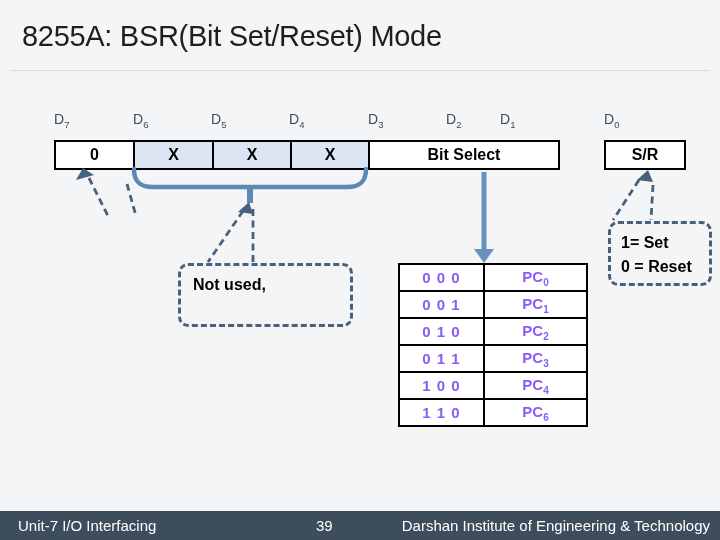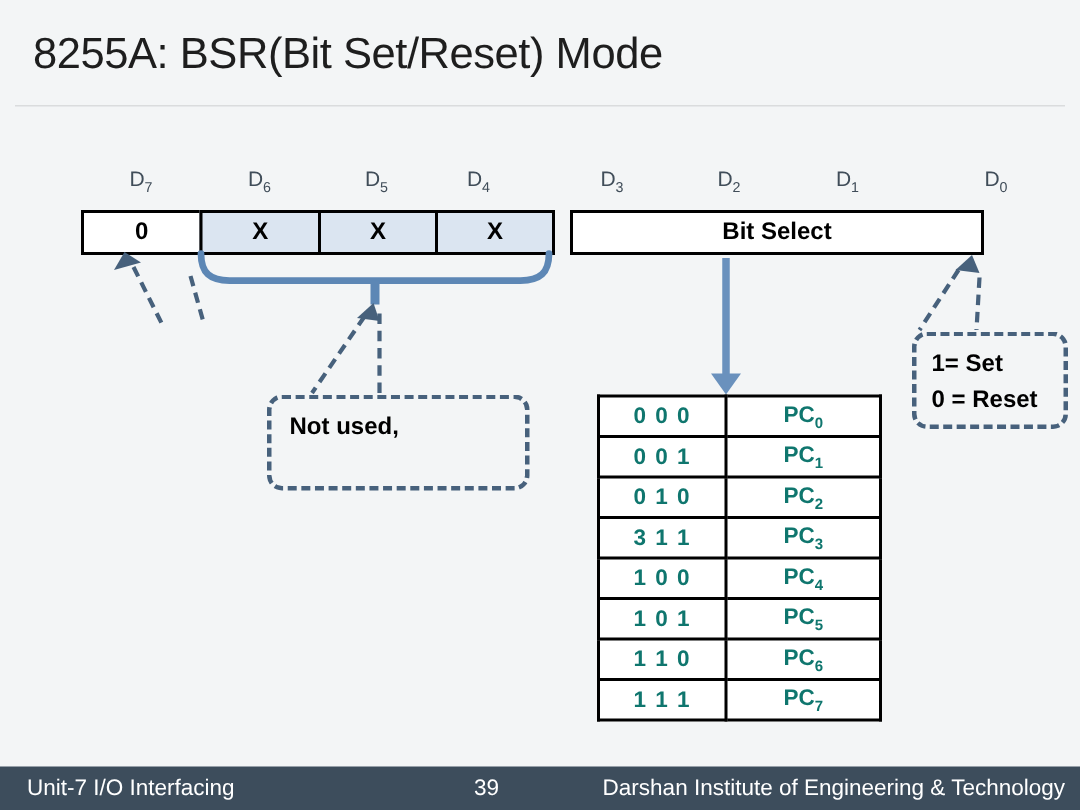--- a/index.html
+++ b/index.html
@@ -16,21 +16,21 @@
     position:absolute;left:22px;top:20px;
     font-size:29px;color:#1e1e1e;letter-spacing:-0.3px;white-space:nowrap;
   }
   .title-divider{
     position:absolute;left:10px;right:10px;top:70px;
     border-top:1.5px solid #dadcdd;
   }
 
   
   .bitlabel{
-    position:absolute;top:111px;width:80px;text-align:center;
+    position:absolute;top:111px;width:80px;
     font-size:14px;color:#404d59;
   }
   .bitlabel sub{font-size:9.5px;}
 
   
   .cell{
     position:absolute;top:140px;height:30px;box-sizing:border-box;
     border:2px solid #000;background:#fff;
     font-size:16px;font-weight:bold;color:#000;
     text-align:center;line-height:26px;
@@ -51,21 +51,21 @@
   .callout.notused{left:178px;top:263px;width:175px;height:64px;padding:7px 0 0 12px;line-height:24px;}
   .callout.setreset{left:608px;top:221px;width:104px;height:65px;padding:7px 0 0 10px;line-height:24px;}
 
   
   .bstable{
     position:absolute;left:398px;top:263px;border-collapse:collapse;
     background:#fff;
   }
   .bstable td{
     border:2px solid #000;height:25px;padding:0;
-    font-size:15px;font-weight:bold;color:#0f766e;text-align:center;
+    font-size:15px;font-weight:bold;color:#8b5cf6;text-align:center;
   }
   .bstable td.bits{width:83px;letter-spacing:1px;}
   .bstable td.port{width:101px;}
   .bstable sub{font-size:10px;}
 
   
   .footer{
     position:absolute;left:0;right:0;top:511px;height:29px;
     background:#3d4d5c;color:#fff;font-size:15px;line-height:29px;
   }
@@ -77,31 +77,32 @@
 <body>
 
 <div class="slide">
 
   <div class="title">8255A: BSR(Bit Set/Reset) Mode</div>
   <div class="title-divider"></div>
 
   <div class="bitlabel" style="left:54px"><span>D</span><sub>7</sub></div>
   <div class="bitlabel" style="left:133px"><span>D</span><sub>6</sub></div>
   <div class="bitlabel" style="left:211px"><span>D</span><sub>5</sub></div>
-  <div class="bitlabel" style="left:279px"><span>D</span><sub>4</sub></div>
+  <div class="bitlabel" style="left:289px"><span>D</span><sub>4</sub></div>
   <div class="bitlabel" style="left:368px"><span>D</span><sub>3</sub></div>
   <div class="bitlabel" style="left:446px"><span>D</span><sub>2</sub></div>
-  <div class="bitlabel" style="left:525px"><span>D</span><sub>1</sub></div>
-  <div class="bitlabel" style="left:624px"><span>D</span><sub>0</sub></div>
+  <div class="bitlabel" style="left:500px"><span>D</span><sub>1</sub></div>
+  <div class="bitlabel" style="left:604px"><span>D</span><sub>0</sub></div>
 
   <div class="cell" style="left:54px;width:81px;">0</div>
   <div class="cell hl" style="left:133px;width:81px;">X</div>
   <div class="cell hl" style="left:212px;width:80px;">X</div>
   <div class="cell hl" style="left:290px;width:80px;">X</div>
-  <div class="cell" style="left:380px;width:276px;">Bit Select</div>
+  <div class="cell" style="left:368px;width:192px;">Bit Select</div>
+  <div class="cell" style="left:604px;width:82px;">S/R</div>
 
   <svg class="overlay" viewBox="0 0 720 540">
 
     <g>
       <path d="M134,169 C134,182 140,187 153,187 L347,187 C360,187 366,182 366,169" fill="none" stroke="#5d87b5" stroke-width="4.5" stroke-linecap="round"></path>
       <path d="M250,187 L250,203" fill="none" stroke="#5d87b5" stroke-width="6"></path>
     </g>
 
     <g>
       <line x1="484" y1="172" x2="484" y2="251" stroke="#6a91bd" stroke-width="5"></line>
@@ -145,38 +146,30 @@
       </tr>
       <tr>
         <td class="bits">0 0 1</td>
         <td class="port"><span>PC</span><sub>1</sub></td>
       </tr>
       <tr>
         <td class="bits">0 1 0</td>
         <td class="port"><span>PC</span><sub>2</sub></td>
       </tr>
       <tr>
-        <td class="bits">3 1 1</td>
+        <td class="bits">0 1 1</td>
         <td class="port"><span>PC</span><sub>3</sub></td>
       </tr>
       <tr>
         <td class="bits">1 0 0</td>
         <td class="port"><span>PC</span><sub>4</sub></td>
       </tr>
       <tr>
-        <td class="bits">1 0 1</td>
-        <td class="port"><span>PC</span><sub>5</sub></td>
-      </tr>
-      <tr>
         <td class="bits">1 1 0</td>
         <td class="port"><span>PC</span><sub>6</sub></td>
-      </tr>
-      <tr>
-        <td class="bits">1 1 1</td>
-        <td class="port"><span>PC</span><sub>7</sub></td>
       </tr>
     </tbody>
   </table>
 
   <div class="footer">
     <span class="unit">Unit-7 I/O Interfacing</span>
     <span class="page">39</span>
     <span class="inst">Darshan Institute of Engineering &amp; Technology</span>
   </div>
 

